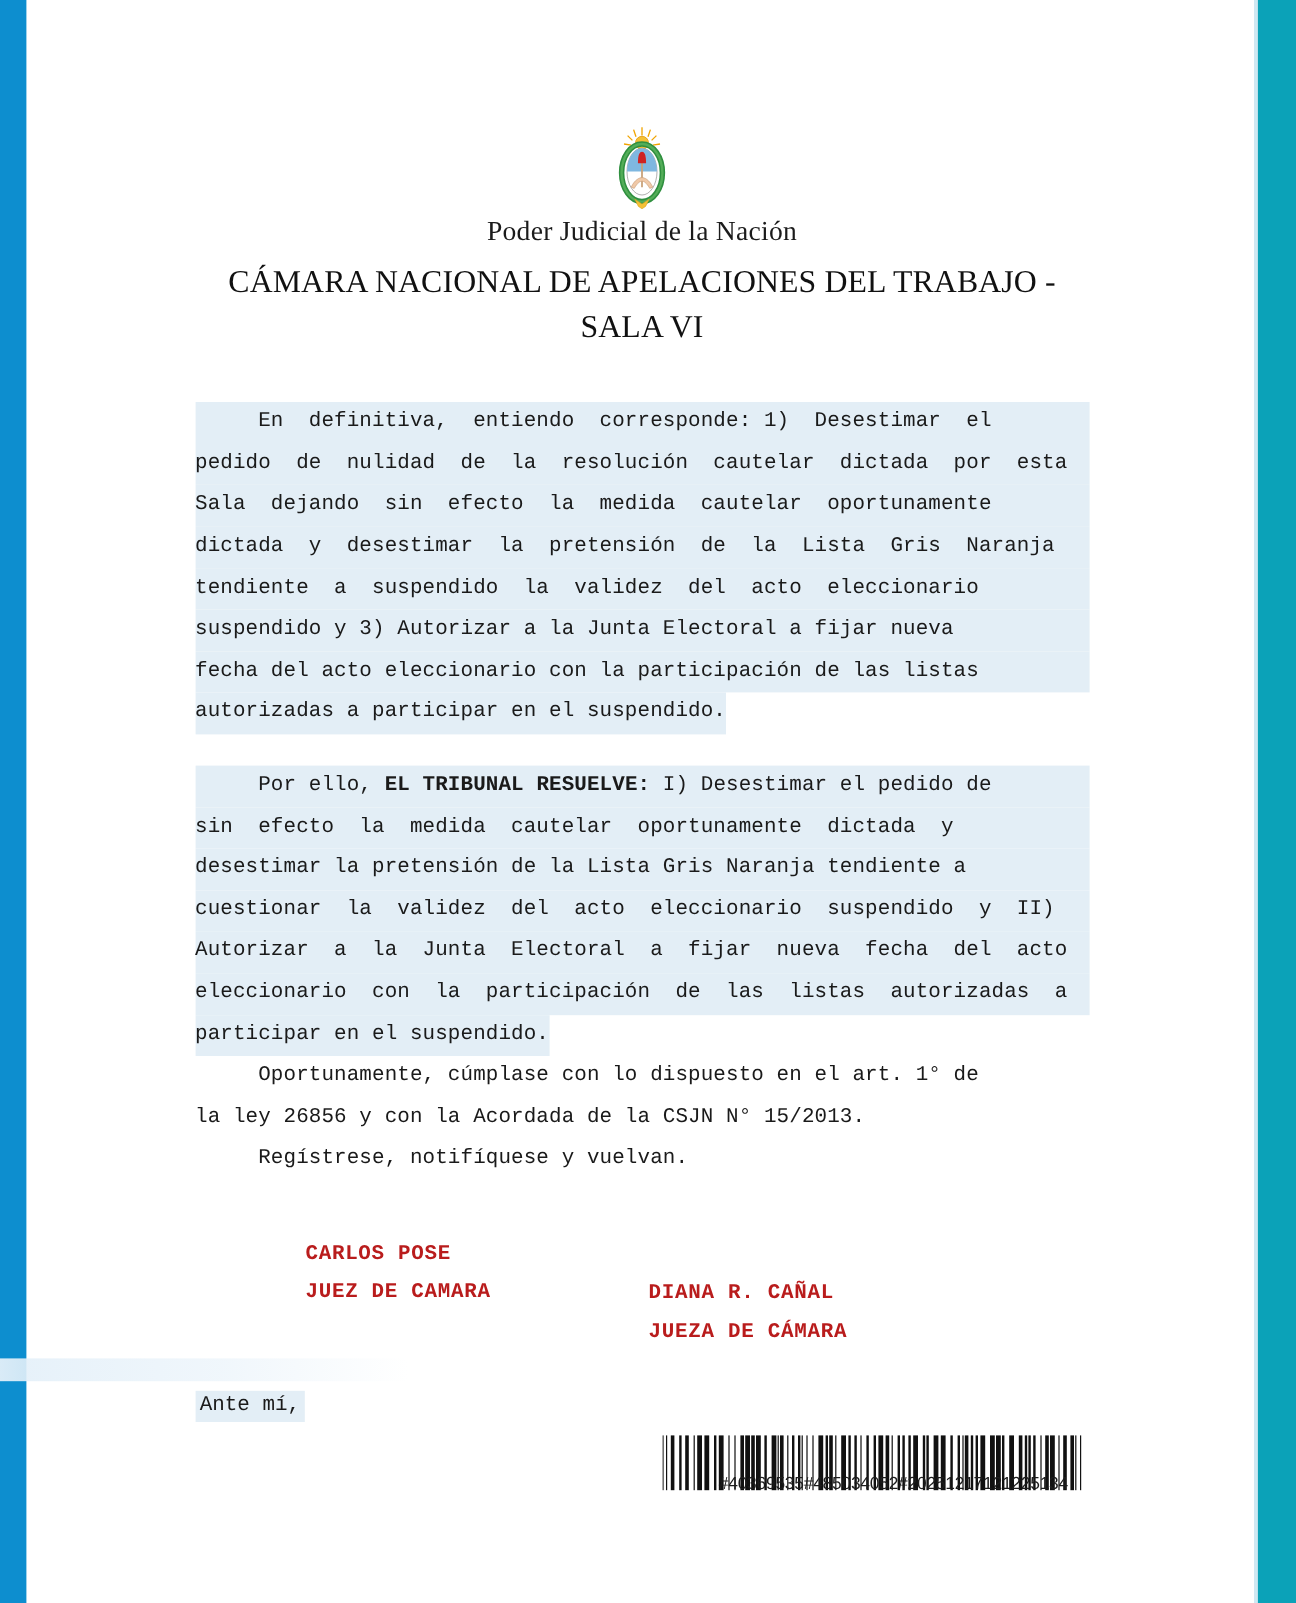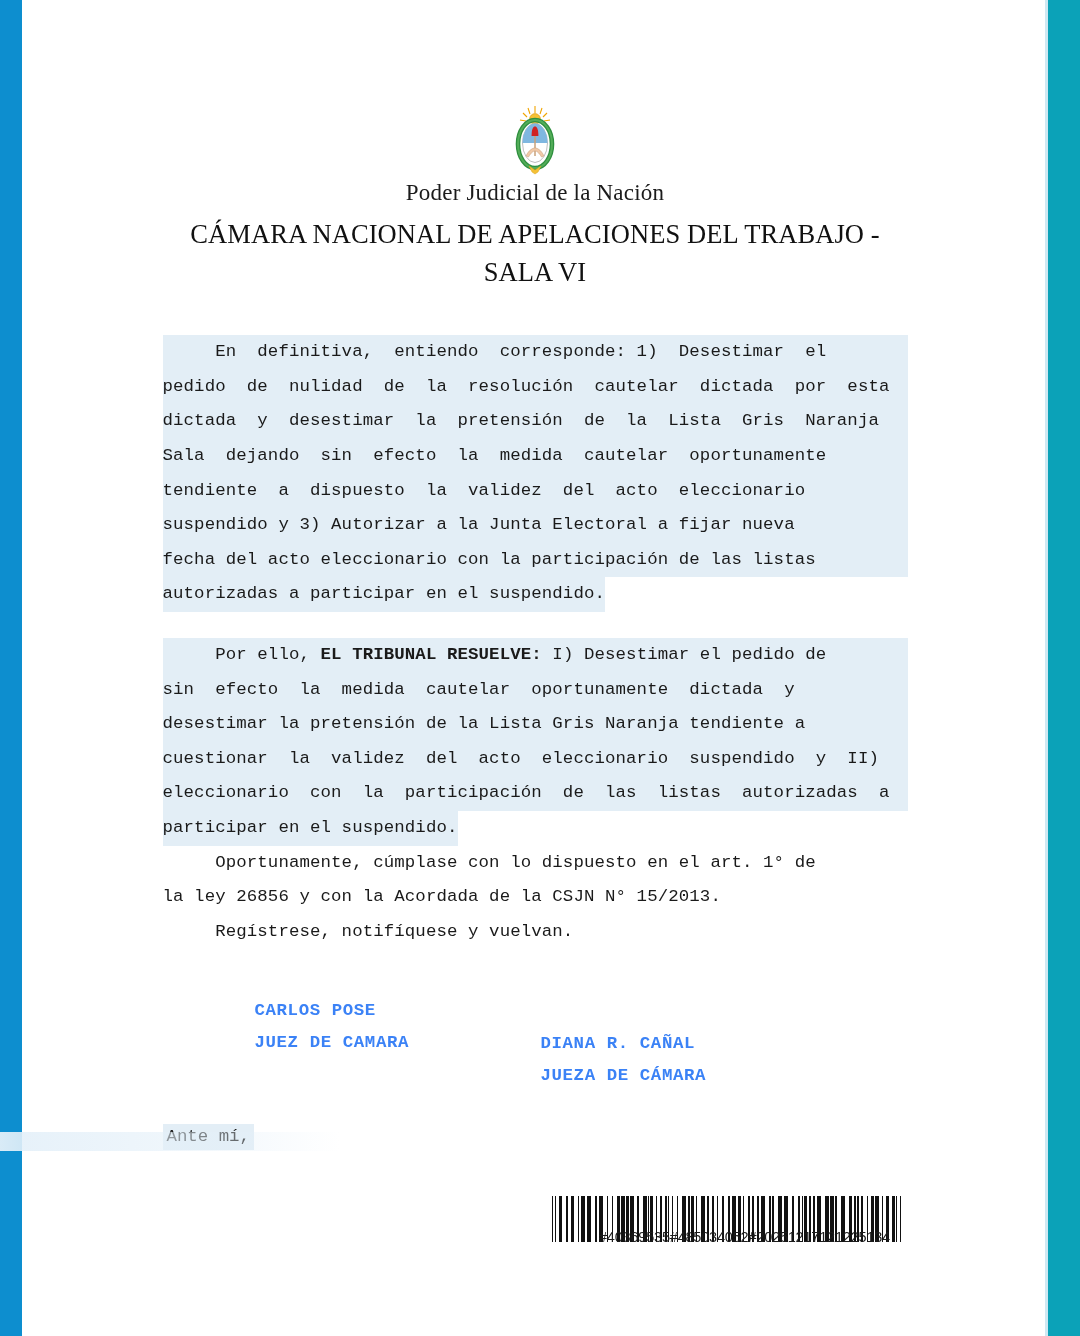--- a/index.html
+++ b/index.html
@@ -102,21 +102,21 @@
   .para.plain .ln { background: transparent; }
 
   
   .signatures {
     margin: 46px auto 0;
     width: 745px;
     position: relative;
     font-family: "Liberation Mono", "DejaVu Sans Mono", monospace;
     font-weight: 700;
     font-size: 17.4px;
-    color: #3b82f6;
+    color: #b91c1c;
     height: 108px;
     letter-spacing: 0.6px;
   }
   .sig-left  { position: absolute; left: 92px;  top: 0; line-height: 32px; }
   .sig-right { position: absolute; left: 378px; top: 33px; line-height: 32px; }
   .sig-line { white-space: pre; }
 
   
   .ante-mi {
     margin: 24px auto 0;
@@ -195,33 +195,34 @@
     <p class="org-subtitle">Poder Judicial de la Nación</p>
 
     <h1 class="court-title">CÁMARA NACIONAL DE APELACIONES DEL TRABAJO - SALA VI</h1>
   </div>
 
   <div class="doc-body">
 
     <p class="para hl">
       <span class="ln">     En  definitiva,  entiendo  corresponde: 1)  Desestimar  el</span>
       <span class="ln">pedido  de  nulidad  de  la  resolución  cautelar  dictada  por  esta</span>
+      <span class="ln">Sala  dejando  sin  efecto  la  medida  cautelar  oportunamente</span>
       <span class="ln">dictada  y  desestimar  la  pretensión  de  la  Lista  Gris  Naranja</span>
-      <span class="ln">Sala  dejando  sin  efecto  la  medida  cautelar  oportunamente</span>
-      <span class="ln">tendiente  a  dispuesto  la  validez  del  acto  eleccionario</span>
+      <span class="ln">tendiente  a  suspendido  la  validez  del  acto  eleccionario</span>
       <span class="ln">suspendido y 3) Autorizar a la Junta Electoral a fijar nueva</span>
       <span class="ln">fecha del acto eleccionario con la participación de las listas</span>
       <span class="ln last">autorizadas a participar en el suspendido.</span>
     </p>
 
     <p class="para hl gap">
       <span class="ln" id="resuelve-first">     Por ello, <b>EL TRIBUNAL RESUELVE:</b> I) Desestimar el pedido de</span>
       <span class="ln">sin  efecto  la  medida  cautelar  oportunamente  dictada  y</span>
       <span class="ln">desestimar la pretensión de la Lista Gris Naranja tendiente a</span>
       <span class="ln">cuestionar  la  validez  del  acto  eleccionario  suspendido  y  II)</span>
+      <span class="ln">Autorizar  a  la  Junta  Electoral  a  fijar  nueva  fecha  del  acto</span>
       <span class="ln">eleccionario  con  la  participación  de  las  listas  autorizadas  a</span>
       <span class="ln last">participar en el suspendido.</span>
     </p>
 
     <p class="para plain">
       <span class="ln">     Oportunamente, cúmplase con lo dispuesto en el art. 1° de</span>
       <span class="ln">la ley 26856 y con la Acordada de la CSJN N° 15/2013.</span>
     </p>
 
     <p class="para plain">

